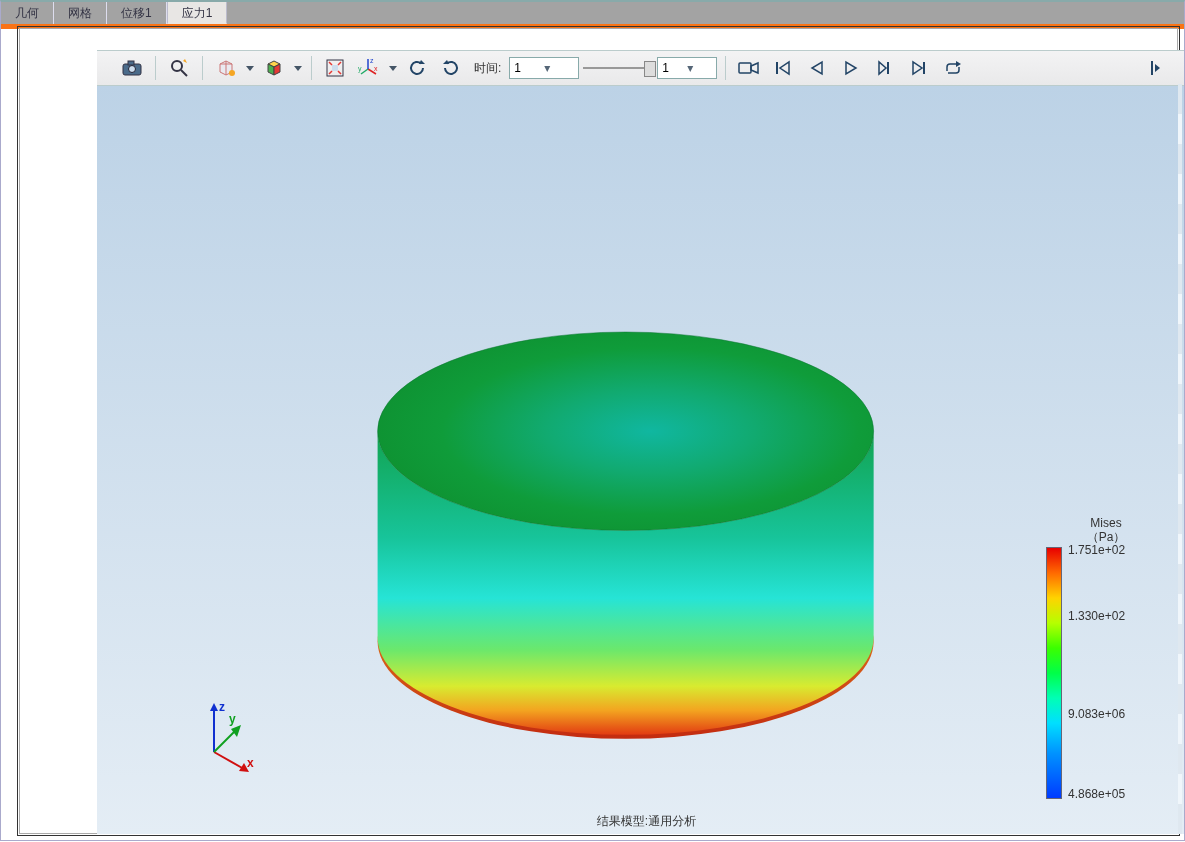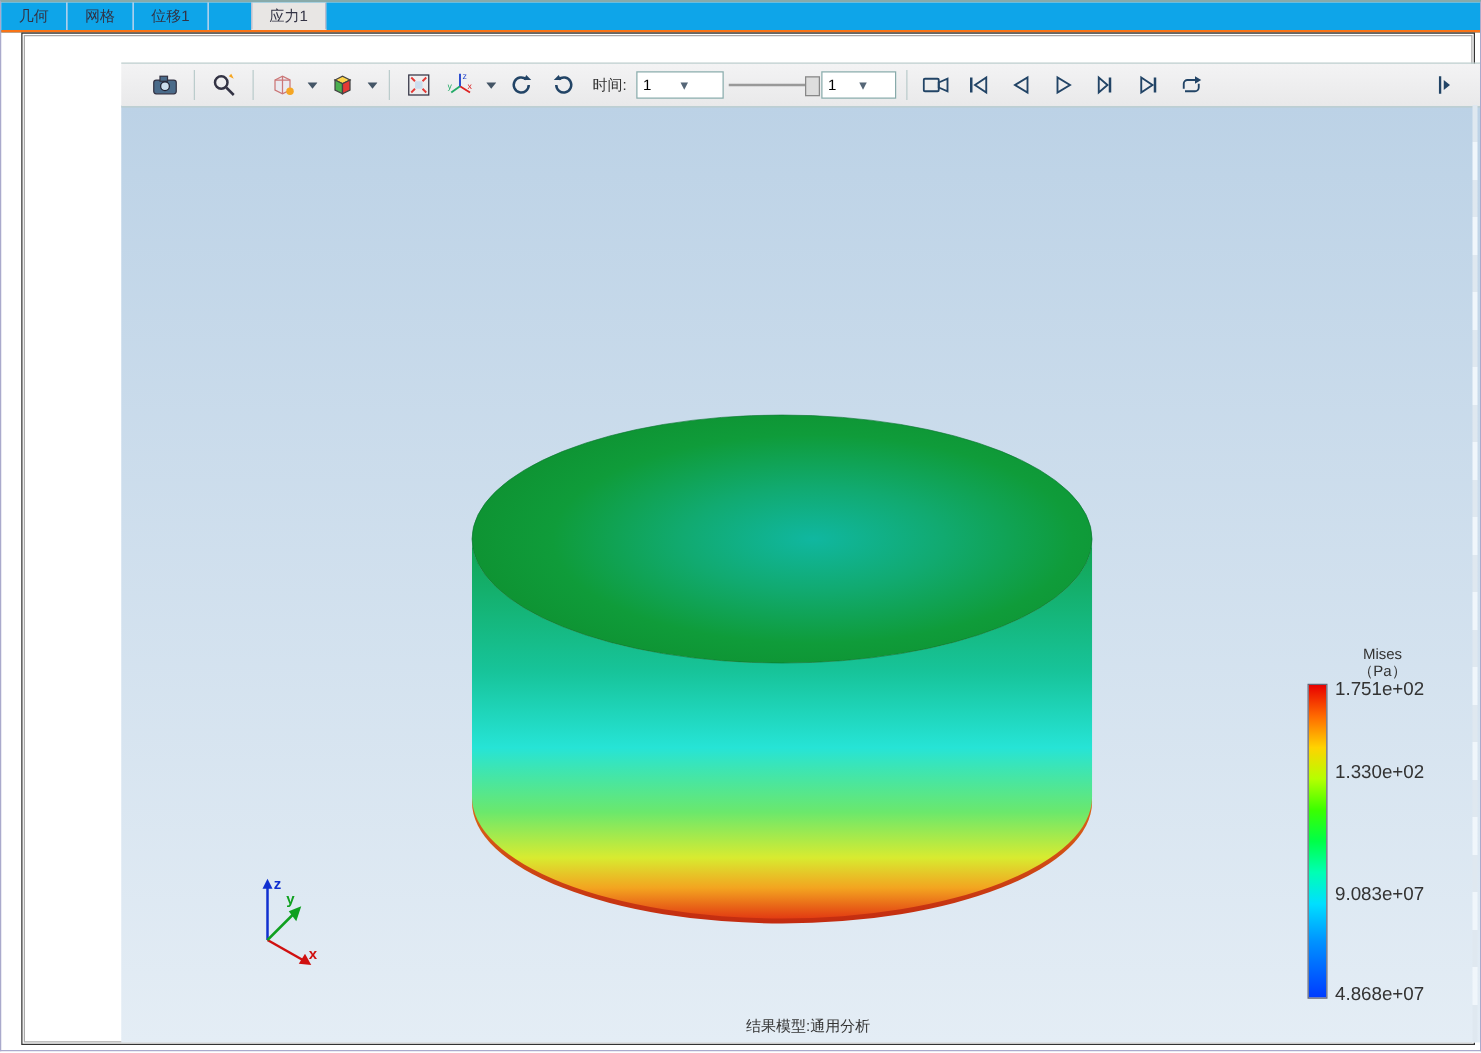--- a/index.html
+++ b/index.html
@@ -15,36 +15,35 @@
   .outer {
     border: 1px solid #aac;
     border-top: 2px solid #8aa;
     width: 1183px;
     height: 838px;
     position: relative;
     background: #fff;
   }
   .tabs {
     display: flex;
-    border-bottom: 2px solid #f97316;
+    border-bottom: 5px solid #f97316;
     height: 22px;
-    background: #0ea5e9;
+    background: #a3a3a3;
   }
   .tab {
     padding: 3px 14px;
     border-right: 1px solid #dde;
     color: #334;
     cursor: pointer;
   }
   .tab.active {
     background: #e8e6e4;
     border-bottom: 1px solid #e8e6e4;
     border-right: 1px solid #bbc;
     border-left: 1px solid #bbc;
-    margin-left: 34px;
   }
   .view-frame {
     position: absolute;
     left: 16px;
     top: 24px;
     right: 4px;
     bottom: 4px;
     border: 1px solid #333;
   }
   .view-inner {
@@ -160,21 +159,21 @@
       #3bff00 40%, #00ff48 50%, #00ffb4 60%,
       #00dfff 70%, #0093ff 82%, #003bff 100%);
     border: 1px solid #667;
   }
   .legend-ticks {
     position: relative;
     flex: 1;
     margin-left: 6px;
     color:#333;
   }
-  .legend-ticks div { position: absolute; white-space: nowrap; font-size: 15px; }
+  .legend-ticks div { position: absolute; white-space: nowrap; font-size: 12px; }
   
   .right-slim {
     position:absolute;
     right:2px;
     top:82px;
     bottom:6px;
     width:4px;
     background: repeating-linear-gradient(180deg,#dfe8f0 0 30px,#f0f6fb 30px 60px);
     z-index:6;
   }
@@ -386,22 +385,22 @@
     <div class="legend">
       <div class="legend-title">
         <div>Mises</div>
         <div>（Pa）</div>
       </div>
       <div class="legend-body">
         <div class="colorbar"></div>
         <div class="legend-ticks">
           <div style="top:-4px">1.751e+02</div>
           <div style="top:62px">1.330e+02</div>
-          <div style="top:160px">9.083e+07</div>
-          <div style="top:240px">4.868e+07</div>
+          <div style="top:160px">9.083e+06</div>
+          <div style="top:240px">4.868e+05</div>
         </div>
       </div>
     </div>
 
     
     <div class="triad">
       <svg width="80" height="80">
         <line x1="25" y1="55" x2="25" y2="12" stroke="#1030d0" stroke-width="2"></line>
         <polygon points="25,6 21,14 29,14" fill="#1030d0"></polygon>
         <text x="30" y="14" class="axis-label" fill="#1030d0" font-size="12">z</text>

